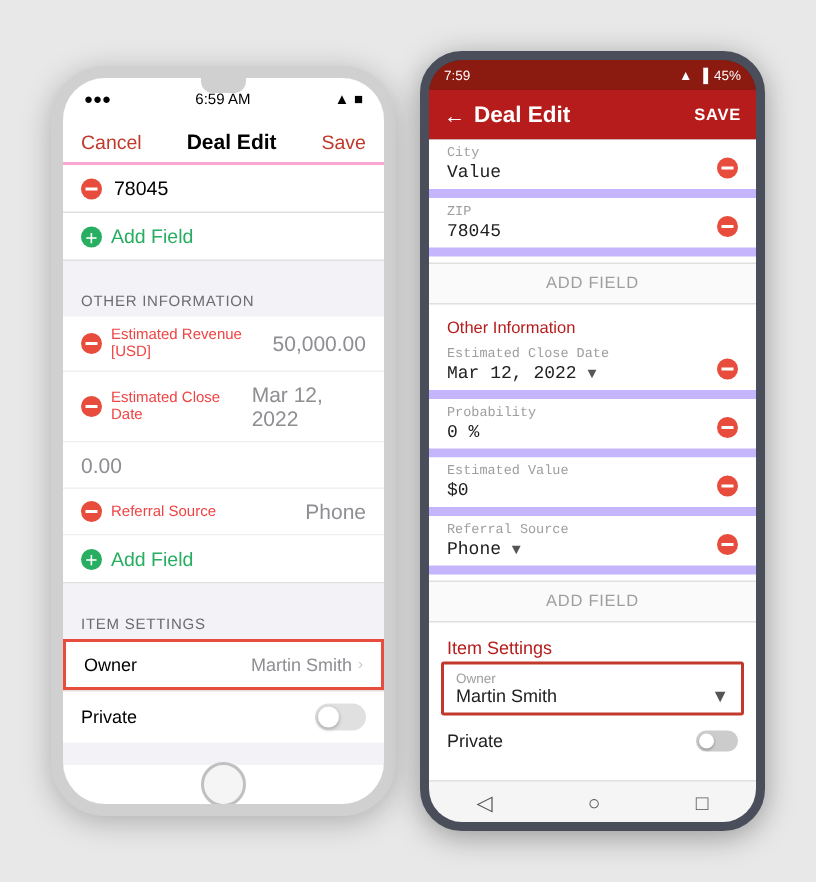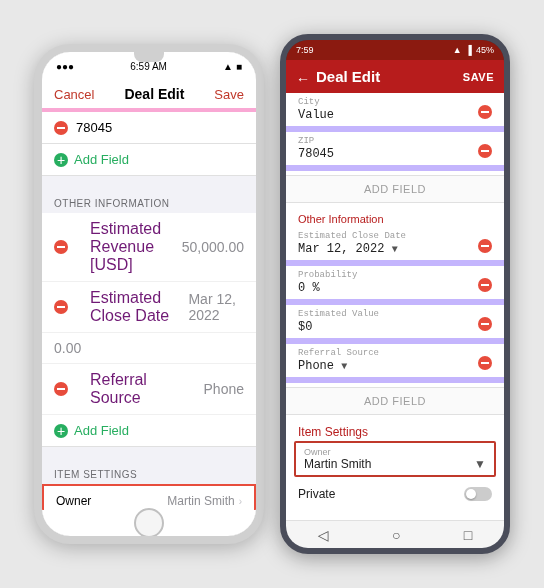--- a/index.html
+++ b/index.html
@@ -50,21 +50,21 @@
       border-radius: 0 0 8px 8px;
       position: absolute;
       left: 50%;
       transform: translateX(-50%);
       top: 0;
     }
     .ios-status-left { font-size: 10px; font-weight: 600; }
     .ios-status-right { font-size: 10px; display: flex; align-items: center; gap: 3px; }
     .ios-header {
       background: #fff;
-      border-bottom: 4px solid #f9a8d4;
+      border-bottom: 2px solid #f9a8d4;
       padding: 6px 12px;
       display: flex;
       align-items: center;
       justify-content: space-between;
     }
     .ios-header-cancel { color: #c0392b; font-size: 13px; }
     .ios-header-title { font-size: 14px; font-weight: 600; color: #000; }
     .ios-header-save { color: #c0392b; font-size: 13px; }
     .ios-content {
       flex: 1;
@@ -100,21 +100,21 @@
     .ios-field-row {
       background: #fff;
       padding: 7px 12px;
       border-bottom: 1px solid #f0f0f0;
       display: flex;
       align-items: center;
       justify-content: space-between;
       gap: 6px;
     }
     .ios-field-left { display: flex; align-items: center; gap: 6px; }
-    .ios-field-label { font-size: 16px; color: #701a75; margin-left: 16px; }
+    .ios-field-label { font-size: 10px; color: #ef4444; }
     .ios-field-value { font-size: 14px; color: #8e8e93; }
     .minus-icon {
       width: 14px; height: 14px;
       background: #e74c3c;
       border-radius: 50%;
       display: flex; align-items: center; justify-content: center;
       flex-shrink: 0;
     }
     .minus-icon::after { content: ''; width: 8px; height: 2px; background: #fff; display: block; }
     .plus-icon {

